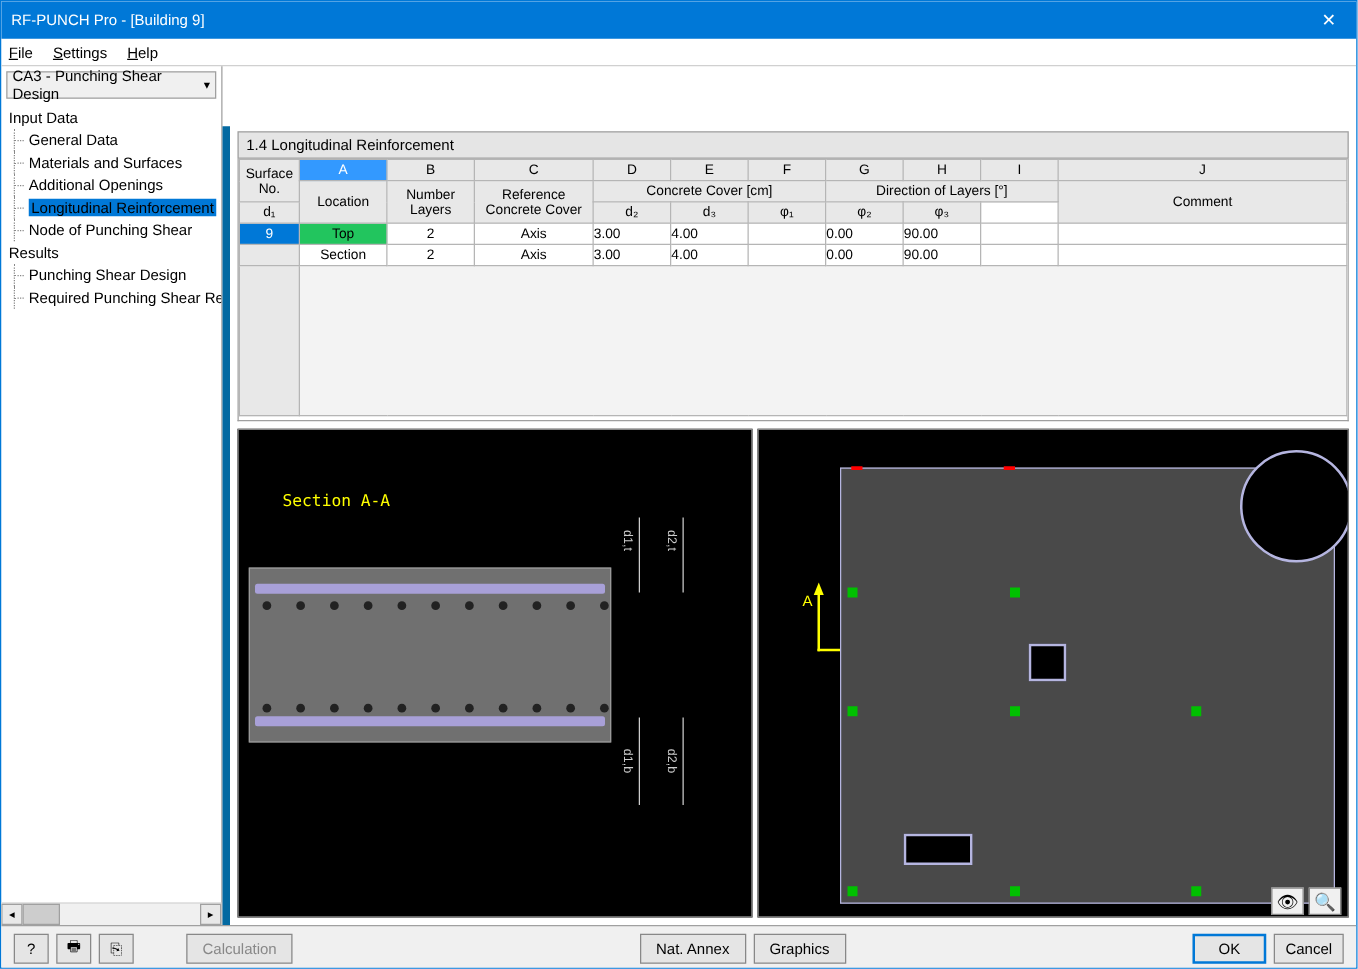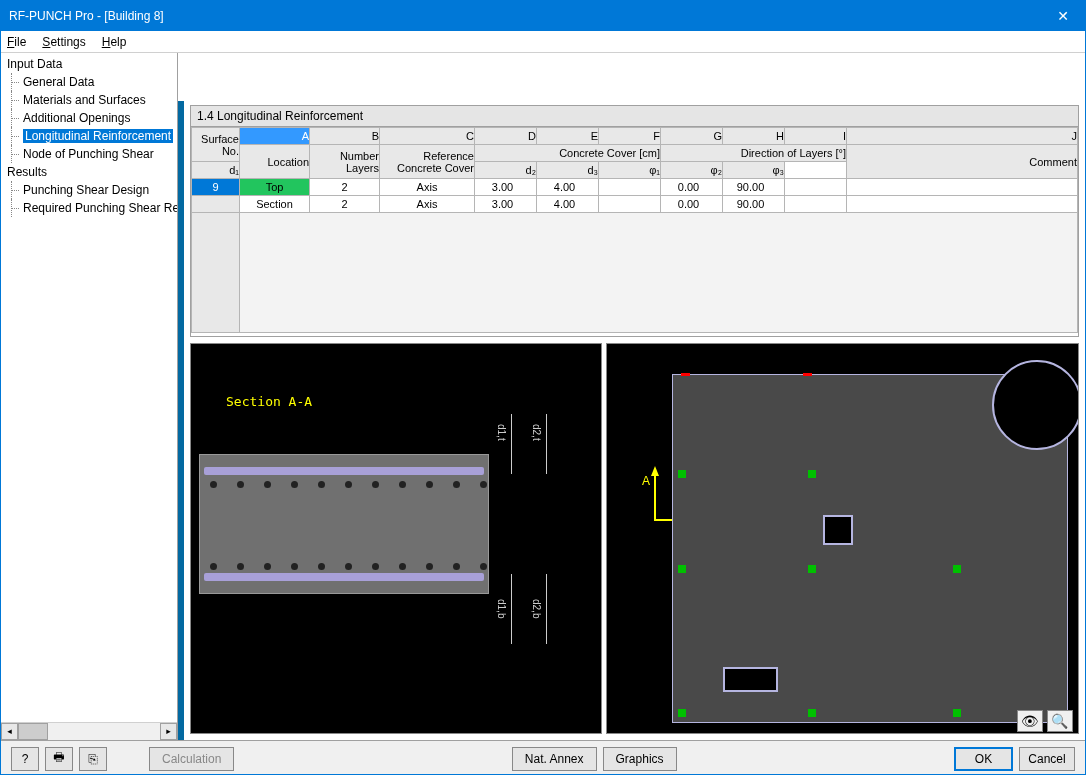--- a/index.html
+++ b/index.html
@@ -12,35 +12,35 @@
 .menubar span u { text-decoration: underline; }
 .content { display: flex; height: calc(775px - 30px - 22px - 36px); }
 .sidebar { width: 177px; border-right: 1px solid #a0a0a0; display: flex; flex-direction: column; }
 .case-dd { margin: 4px; height: 22px; border: 1px solid #a0a0a0; background: #f0f0f0; display: flex; align-items: center; padding: 0 4px; justify-content: space-between; cursor: pointer; }
 .case-dd .arrow { font-size: 10px; }
 .tree { flex: 1; padding: 2px 0; overflow: hidden; white-space: nowrap; }
 .tree-header { padding: 2px 6px; }
 .tree-item { padding: 2px 6px 2px 22px; cursor: pointer; position: relative; }
 .tree-item::before { content: ""; position: absolute; left: 10px; top: 0; bottom: 0; border-left: 1px dotted #888; }
 .tree-item::after { content: ""; position: absolute; left: 10px; top: 50%; width: 8px; border-top: 1px dotted #888; }
-.tree-item.selected span { background: #0078d7; color: #ffffff; padding: 0 2px; }
+.tree-item.selected span { background: #0078d7; color: #000000; padding: 0 2px; }
 .hscroll { height: 18px; background: #f0f0f0; border-top: 1px solid #d0d0d0; display: flex; align-items: center; }
 .hscroll .btn { width: 17px; height: 17px; border: 1px solid #a0a0a0; background: #e8e8e8; text-align: center; font-size: 9px; line-height: 15px; }
 .hscroll .thumb { flex: 0 0 30px; height: 17px; background: #cdcdcd; border: 1px solid #a0a0a0; }
 .hscroll .track { flex: 1; height: 17px; background: #f0f0f0; }
 .main { flex: 1; display: flex; flex-direction: column; border-left: 6px solid #0369a1; margin-top: 48px; }
 .main-title { background: #e5e5e5; border: 1px solid #a0a0a0; margin: 4px 6px 0 6px; padding: 3px 6px; }
 .table-wrap { margin: 0 6px; border: 1px solid #a0a0a0; border-top: none; height: 210px; overflow: hidden; }
 table { border-collapse: collapse; width: 100%; }
 th, td { border: 1px solid #b5b5b5; text-align: center; height: 17px; font-size: 11px; background: #fff; }
-th { background: #e8e8e8; font-weight: normal; text-align: right; }
+th { background: #e8e8e8; font-weight: normal; }
 th.colA { background: #3399ff; color: #fff; }
 td.rowhead { background: #e8e8e8; }
 td.rowhead.sel { background: #0078d7; color: #fff; }
-.num { text-align: center; padding-right: 6px; }
+.num { text-align: left; padding-right: 6px; }
 .viz { margin: 6px; flex: 1; display: flex; gap: 4px; position: relative; }
 .viz-pane { background: #000; border: 1px solid #888; position: relative; overflow: hidden; }
 .viz-left { flex: 0 0 412px; }
 .viz-right { flex: 1; }
 .section-label { color: #ffff00; font-family: monospace; font-size: 13px; position: absolute; top: 50px; left: 35px; }
 .slab { position: absolute; left: 8px; top: 110px; width: 290px; height: 140px; background: #707070; border: 1px solid #999; }
 .slab-bar { position: absolute; left: 4px; right: 4px; height: 8px; background: #a8a0d8; border-radius: 2px; }
 .slab-bar.top { top: 12px; }
 .slab-bar.bot { bottom: 12px; }
 .dot { width: 7px; height: 7px; background: #222; border-radius: 50%; position: absolute; }
@@ -60,32 +60,36 @@
 .fbtn { height: 24px; border: 1px solid #888; background: #e5e5e5; padding: 0 12px; cursor: pointer; display: flex; align-items: center; justify-content: center; }
 .fbtn.icon { width: 28px; padding: 0; }
 .fbtn.ok { border: 2px solid #0078d7; width: 59px; }
 .fbtn.cancel { width: 56px; }
 .spacer { flex: 1; }
 </style>
 </head>
 <body>
 
 <div class="titlebar">
-  <span class="title">RF-PUNCH Pro - [Building 8]</span>
+  <span class="title">RF-PUNCH Pro - [Building 9]</span>
   <span class="close">✕</span>
 </div>
 
 <div class="menubar">
   <span><u>F</u>ile</span>
   <span><u>S</u>ettings</span>
   <span><u>H</u>elp</span>
 </div>
 
 <div class="content">
   <div class="sidebar">
+    <div class="case-dd">
+      <span>CA3 - Punching Shear Design</span>
+      <span class="arrow">▾</span>
+    </div>
     <div class="tree">
       <div class="tree-header">Input Data</div>
       <div class="tree-item"><span>General Data</span></div>
       <div class="tree-item"><span>Materials and Surfaces</span></div>
       <div class="tree-item"><span>Additional Openings</span></div>
       <div class="tree-item selected"><span>Longitudinal Reinforcement</span></div>
       <div class="tree-item"><span>Node of Punching Shear</span></div>
       <div class="tree-header">Results</div>
       <div class="tree-item"><span>Punching Shear Design</span></div>
       <div class="tree-item"><span>Required Punching Shear Reinf</span></div>

